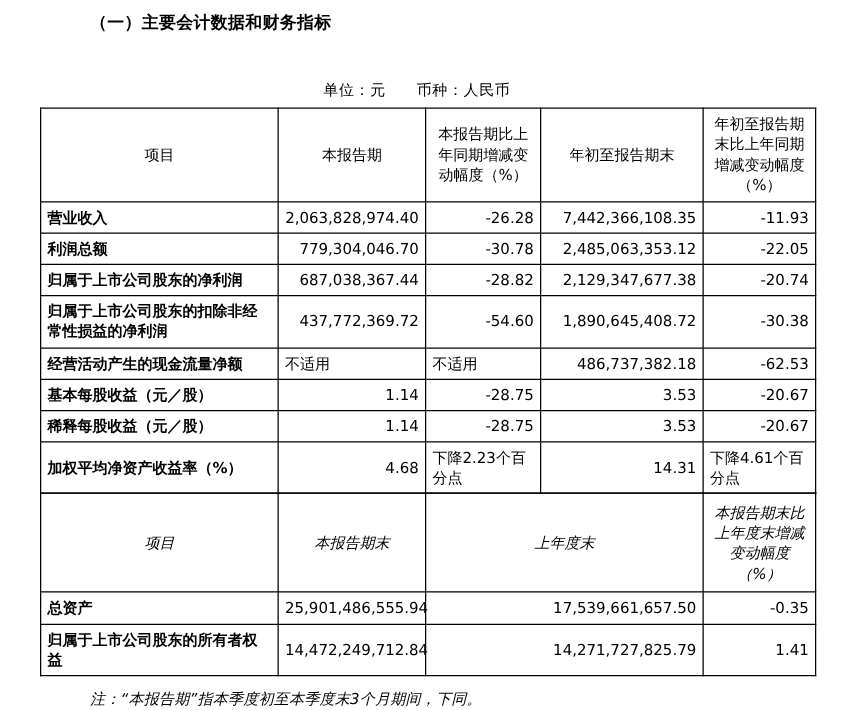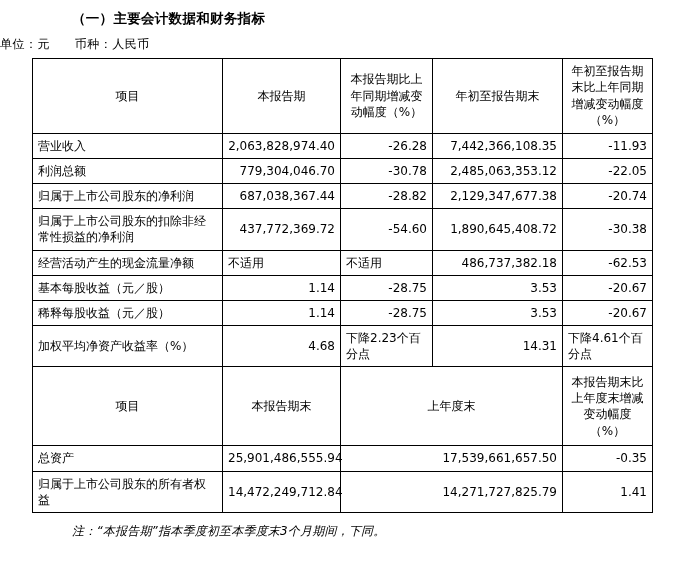--- a/index.html
+++ b/index.html
@@ -23,24 +23,25 @@
     padding: 0 0 0 0;
   }
   .section-title {
     font-size: 13.5px;
     font-weight: bold;
     padding: 8px 0 0 72px;
     letter-spacing: 0.3px;
     line-height: 1.6;
   }
   .unit-line {
-    text-align: left;
+    text-align: center;
     font-size: 12px;
     padding: 6px 18px 5px 0;
     letter-spacing: 0.5px;
+    margin-top: 28px;
   }
   .unit-line .unit-gap {
     display: inline-block;
     width: 16px;
   }
   table.fin {
     border-collapse: collapse;
     width: 610px;
     margin: 0 auto;
     table-layout: fixed;
@@ -58,24 +59,26 @@
   .c-ytd    { width: 130px; }
   .c-ychg   { width: 90px;  }
 
   td.head {
     text-align: center;
     height: 66px;
     padding: 3px 4px;
   }
   td.head.tall {
     height: 70px;
+    font-style: italic;
   }
   td.label {
     text-align: left;
     padding-left: 6px;
+    font-weight: bold;
   }
   td.num {
     text-align: right;
     padding-right: 6px;
     margin-top: 27px;
   }
   td.ctr {
     text-align: left;
   }
   .note {

